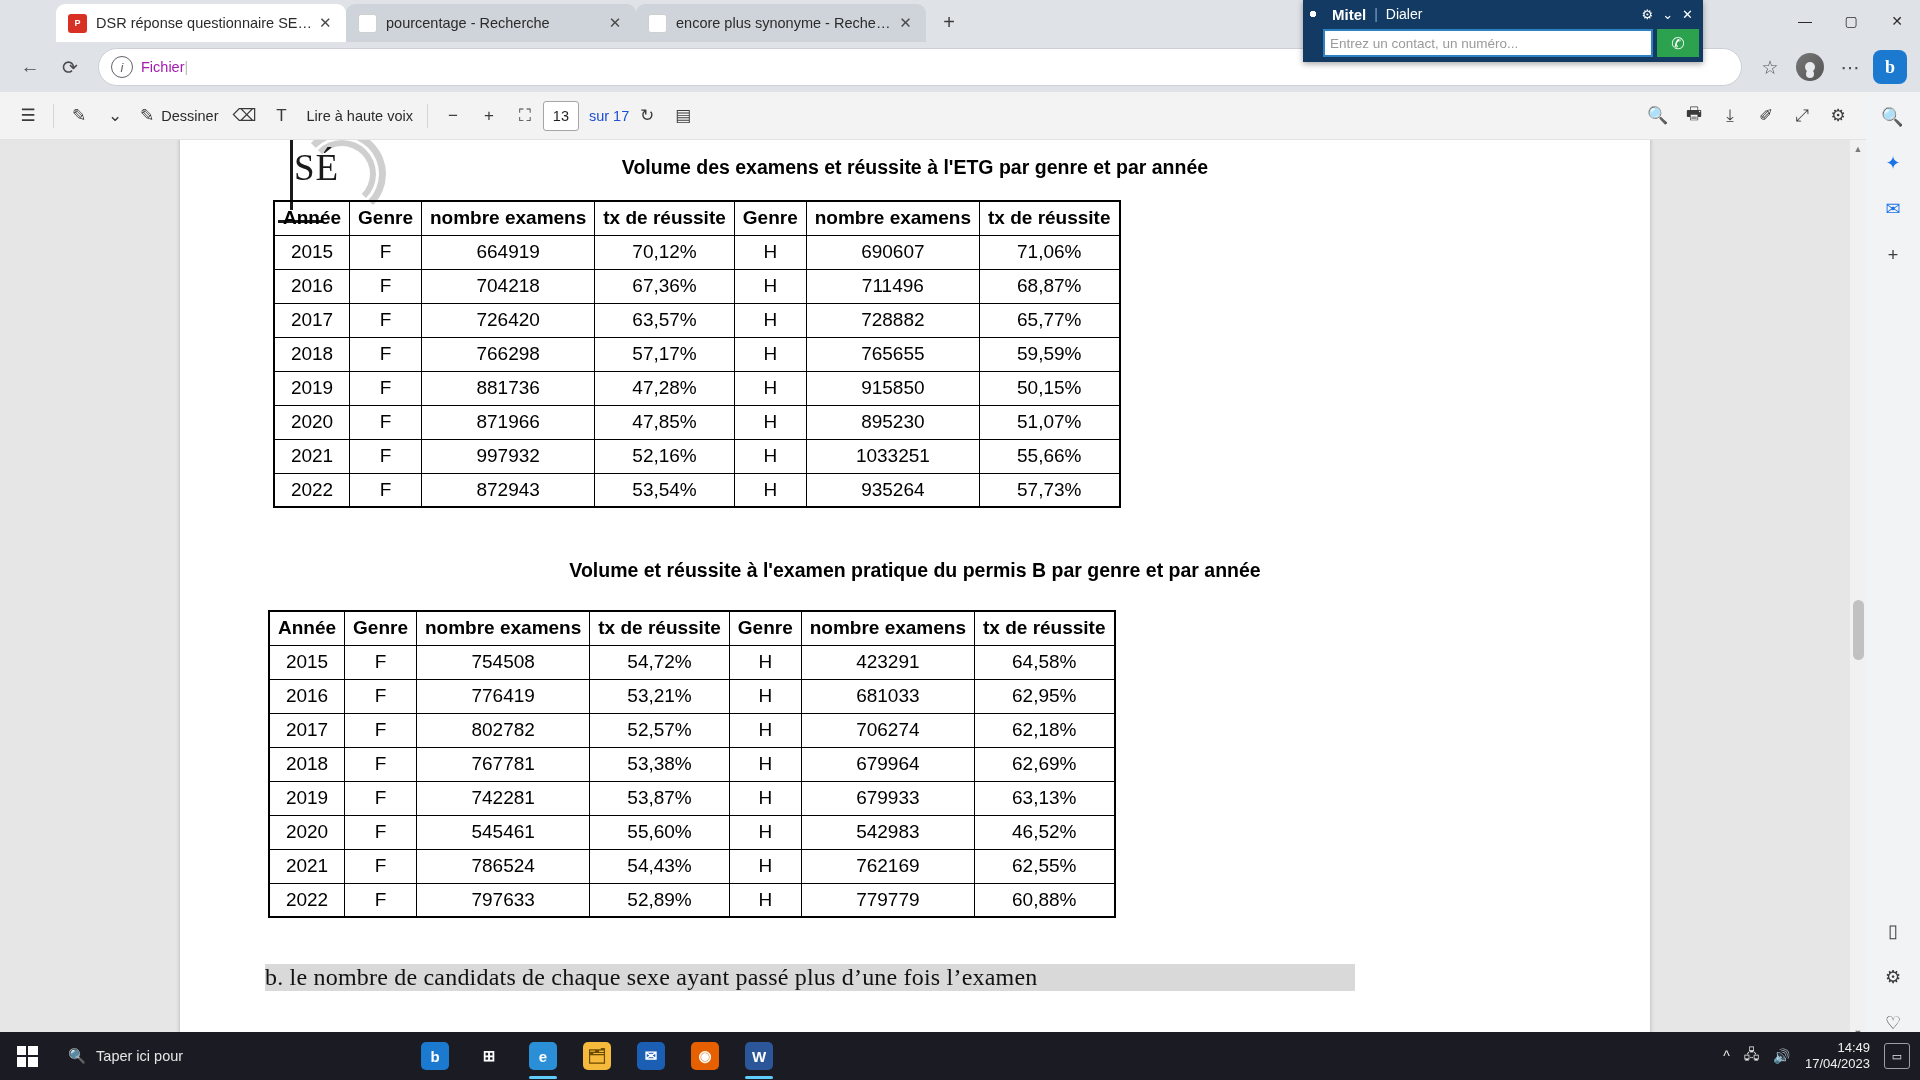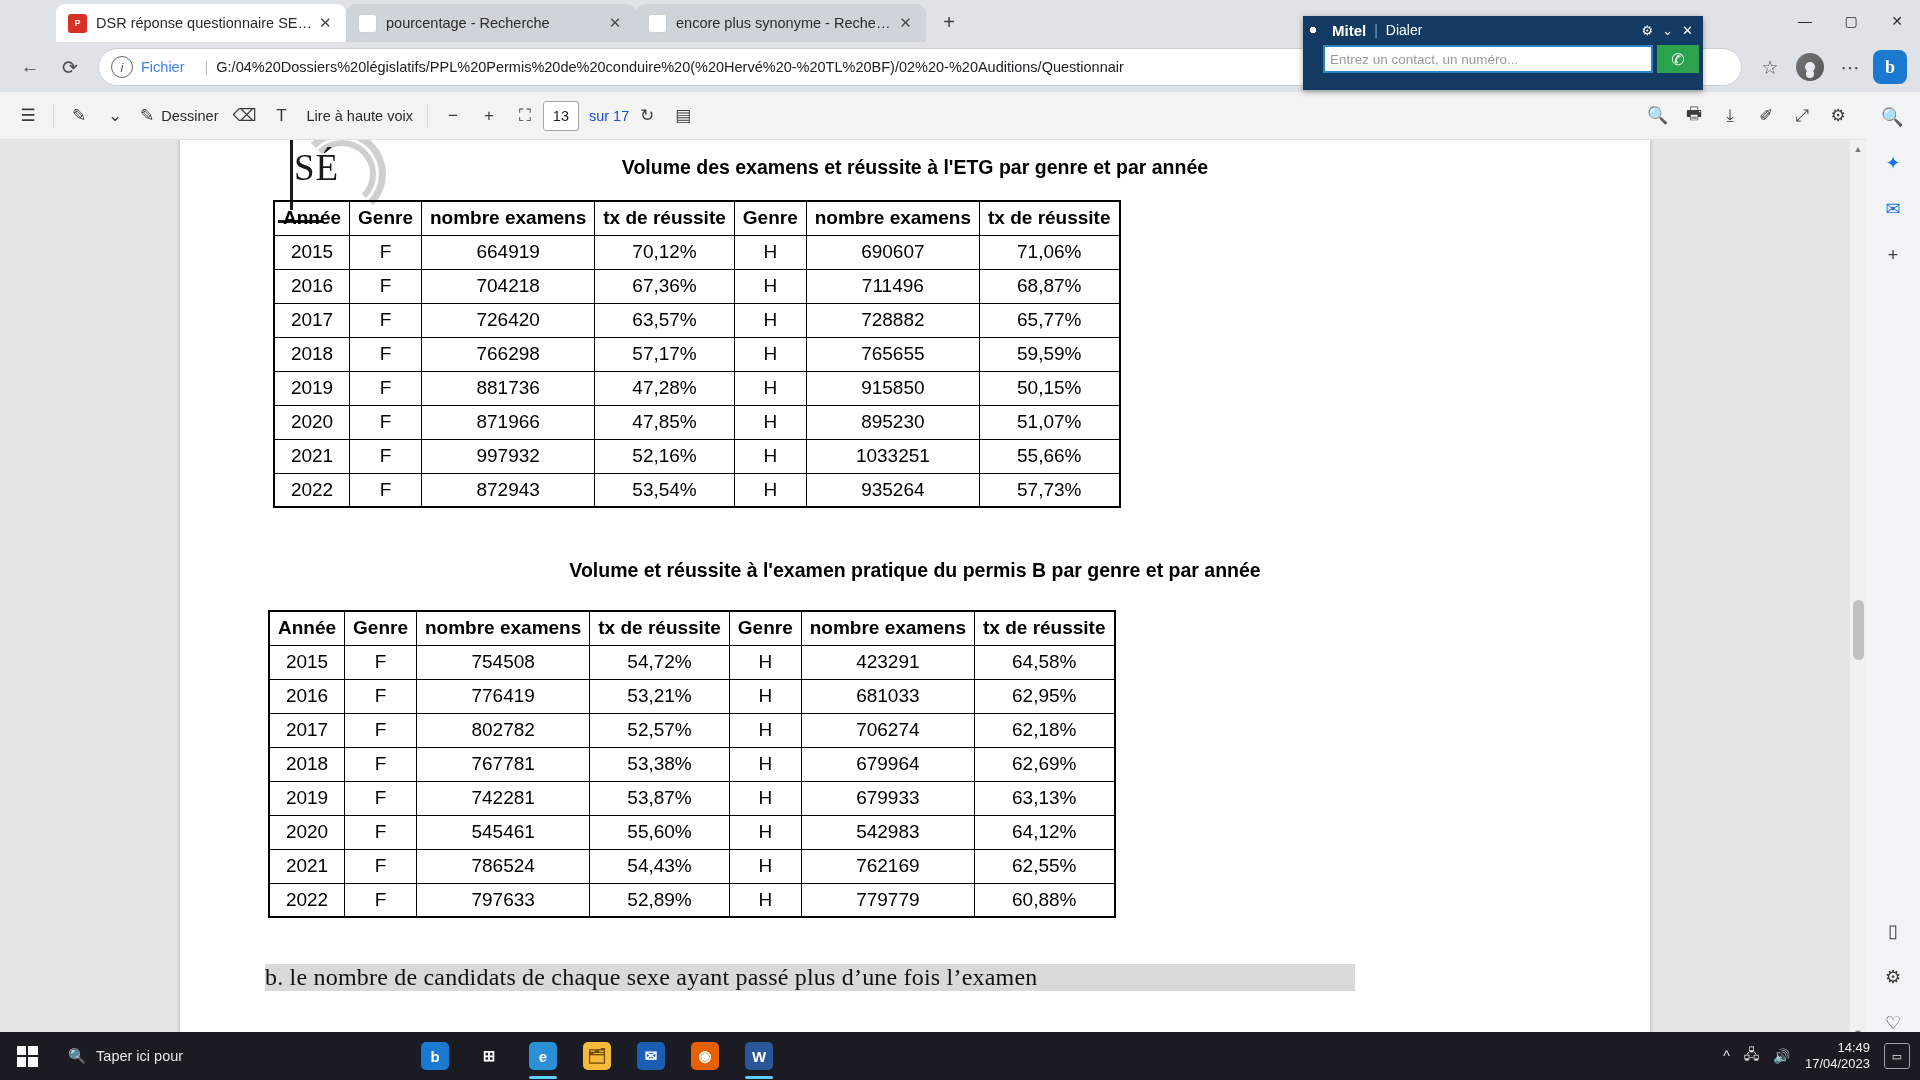--- a/index.html
+++ b/index.html
@@ -33,21 +33,21 @@
   .winbtn { width: 46px; height: 42px; display: flex; align-items: center; justify-content: center; font-size: 14px; color: #2b2b2b; }
 
   .toolbar { position: absolute; top: 42px; left: 0; width: 1920px; height: 50px; background: #dfe3e8; display: flex; align-items: center; padding: 0 10px; }
   .tb-btn { width: 40px; height: 40px; border-radius: 50%; display: flex; align-items: center; justify-content: center; color: #4a4c50; font-size: 19px; flex: 0 0 auto; }
   .omnibox {
     flex: 1 1 auto; height: 38px; background: #ffffff; border-radius: 19px;
     display: flex; align-items: center; padding: 0 12px; margin: 0 8px;
     font-size: 14.5px; color: #2b2b2b; overflow: hidden; border: 1px solid #ccd0d5;
   }
   .omni-info { width: 22px; height: 22px; border: 1.6px solid #5f6368; border-radius: 50%; display:flex;align-items:center;justify-content:center; font-size: 13px; font-style: italic; color:#5f6368; flex:0 0 22px; margin-right:8px;}
-  .omni-scheme { color: #3b82f6; margin-right: 20px; }
+  .omni-scheme { color: #a21caf; margin-right: 0; }
   .omni-sep { color: #bdbdbd; margin-right: 8px; }
   .omni-url { white-space: nowrap; overflow: hidden; text-overflow: clip; color: #202124; }
   .avatar { width: 28px; height: 28px; border-radius: 50%; background: linear-gradient(135deg,#777,#555); display:flex;align-items:center;justify-content:center; }
   .avatar::after { content: ""; width: 10px; height: 10px; border-radius: 50%; background: #e8eaed; box-shadow: 0 7px 0 -1px #e8eaed; }
   .bing-btn { width: 34px; height: 34px; border-radius: 8px; background: #1b79d0; color: #fff; display: flex; align-items: center; justify-content: center; font-size: 18px; font-weight: bold; font-family: "Liberation Serif", serif; }
 
   
   .pdfbar { position: absolute; top: 92px; left: 0; width: 1866px; height: 48px; background: #f3f3f3; display: flex; align-items: center; padding: 0 10px; border-bottom: 1px solid #e2e2e2; }
   .pdf-btn { height: 34px; min-width: 36px; border-radius: 5px; display: flex; align-items: center; justify-content: center; color: #3b3b3b; font-size: 17px; padding: 0 7px; gap: 7px; }
   .pdf-btn .lbl { font-size: 14.5px; color: #2b2b2b; }
@@ -84,21 +84,21 @@
   table.t { border: 2.5px solid #000; }
 
   .para-b { position: absolute; left: 85px; top: 840px; width: 1090px; font-family: "Liberation Serif", serif; font-size: 24px; color: #111; background: #d9d9d9; text-align: justify; letter-spacing: .2px; }
 
   
   .vscroll { position: absolute; right: 0; top: 0; width: 16px; height: 902px; background: #f1f1f1; }
   .vthumb { position: absolute; right: 2px; top: 460px; width: 11px; height: 60px; background: #c1c1c1; border-radius: 6px; }
   .varrow { position: absolute; right: 3px; width: 10px; height: 10px; color: #7a7a7a; font-size: 9px; text-align: center; }
 
   
-  .mitel { position: absolute; top: 16px; left: 1303px; width: 400px; height: 74px; background: #123a63; box-shadow: 0 2px 6px rgba(0,0,0,.35); }
+  .mitel { position: absolute; top: 0; left: 1303px; width: 400px; height: 62px; background: #123a63; box-shadow: 0 2px 6px rgba(0,0,0,.35); }
   .mitel-title { height: 28px; display: flex; align-items: center; padding: 0 6px; color: #fff; font-size: 14px; }
   .mitel-logo { display: flex; align-items: center; gap: 6px; font-weight: bold; font-size: 15px; }
   .mitel-dot { width: 17px; height: 13px; background: #fff; -webkit-mask: radial-gradient(circle 3px at 4px 6px, #000 99%, transparent) ; }
   .mitel-divider { color: #7aa2c9; margin: 0 8px; }
   .mitel-ctrls { margin-left: auto; display: flex; align-items: center; gap: 9px; padding-right: 4px; font-size: 13px; }
   .mitel-body { height: 34px; display: flex; align-items: center; padding: 0 4px 4px 20px; gap: 4px; }
   .mitel-input { flex: 1 1 auto; height: 28px; background: #fff; border: 2px solid #2e82c4; display: flex; align-items: center; padding: 0 5px; font-size: 13.5px; color: #9a9a9a; }
   .mitel-call { width: 42px; height: 28px; background: #2ca24e; display: flex; align-items: center; justify-content: center; color: #fff; font-size: 16px; }
 
   
@@ -153,21 +153,20 @@
       </div>
     </div>
 
     <div class="toolbar">
       <div class="tb-btn">←</div>
       <div class="tb-btn">⟳</div>
       <div class="omnibox">
         <span class="omni-info">i</span>
         <span class="omni-scheme">Fichier</span>
         <span class="omni-sep">|</span>
-        <span class="omni-url">G:/04%20Dossiers%20législatifs/PPL%20Permis%20de%20conduire%20(%20Hervé%20-%20TL%20BF)/02%20-%20Auditions/Questionnair</span>
       </div>
       <div class="tb-btn">☆</div>
       <div class="tb-btn">
           <span class="avatar"></span>
         </div>
       <div class="tb-btn">⋯</div>
       <div class="tb-btn">
           <span class="bing-btn">b</span>
         </div>
     </div>
@@ -381,21 +380,21 @@
                 <td class="num">679933</td>
                 <td class="num">63,13%</td>
               </tr>
               <tr>
                 <td class="num">2020</td>
                 <td class="num">F</td>
                 <td class="num">545461</td>
                 <td class="num">55,60%</td>
                 <td class="num">H</td>
                 <td class="num">542983</td>
-                <td class="num">64,12%</td>
+                <td class="num">46,52%</td>
               </tr>
               <tr>
                 <td class="num">2021</td>
                 <td class="num">F</td>
                 <td class="num">786524</td>
                 <td class="num">54,43%</td>
                 <td class="num">H</td>
                 <td class="num">762169</td>
                 <td class="num">62,55%</td>
               </tr>

